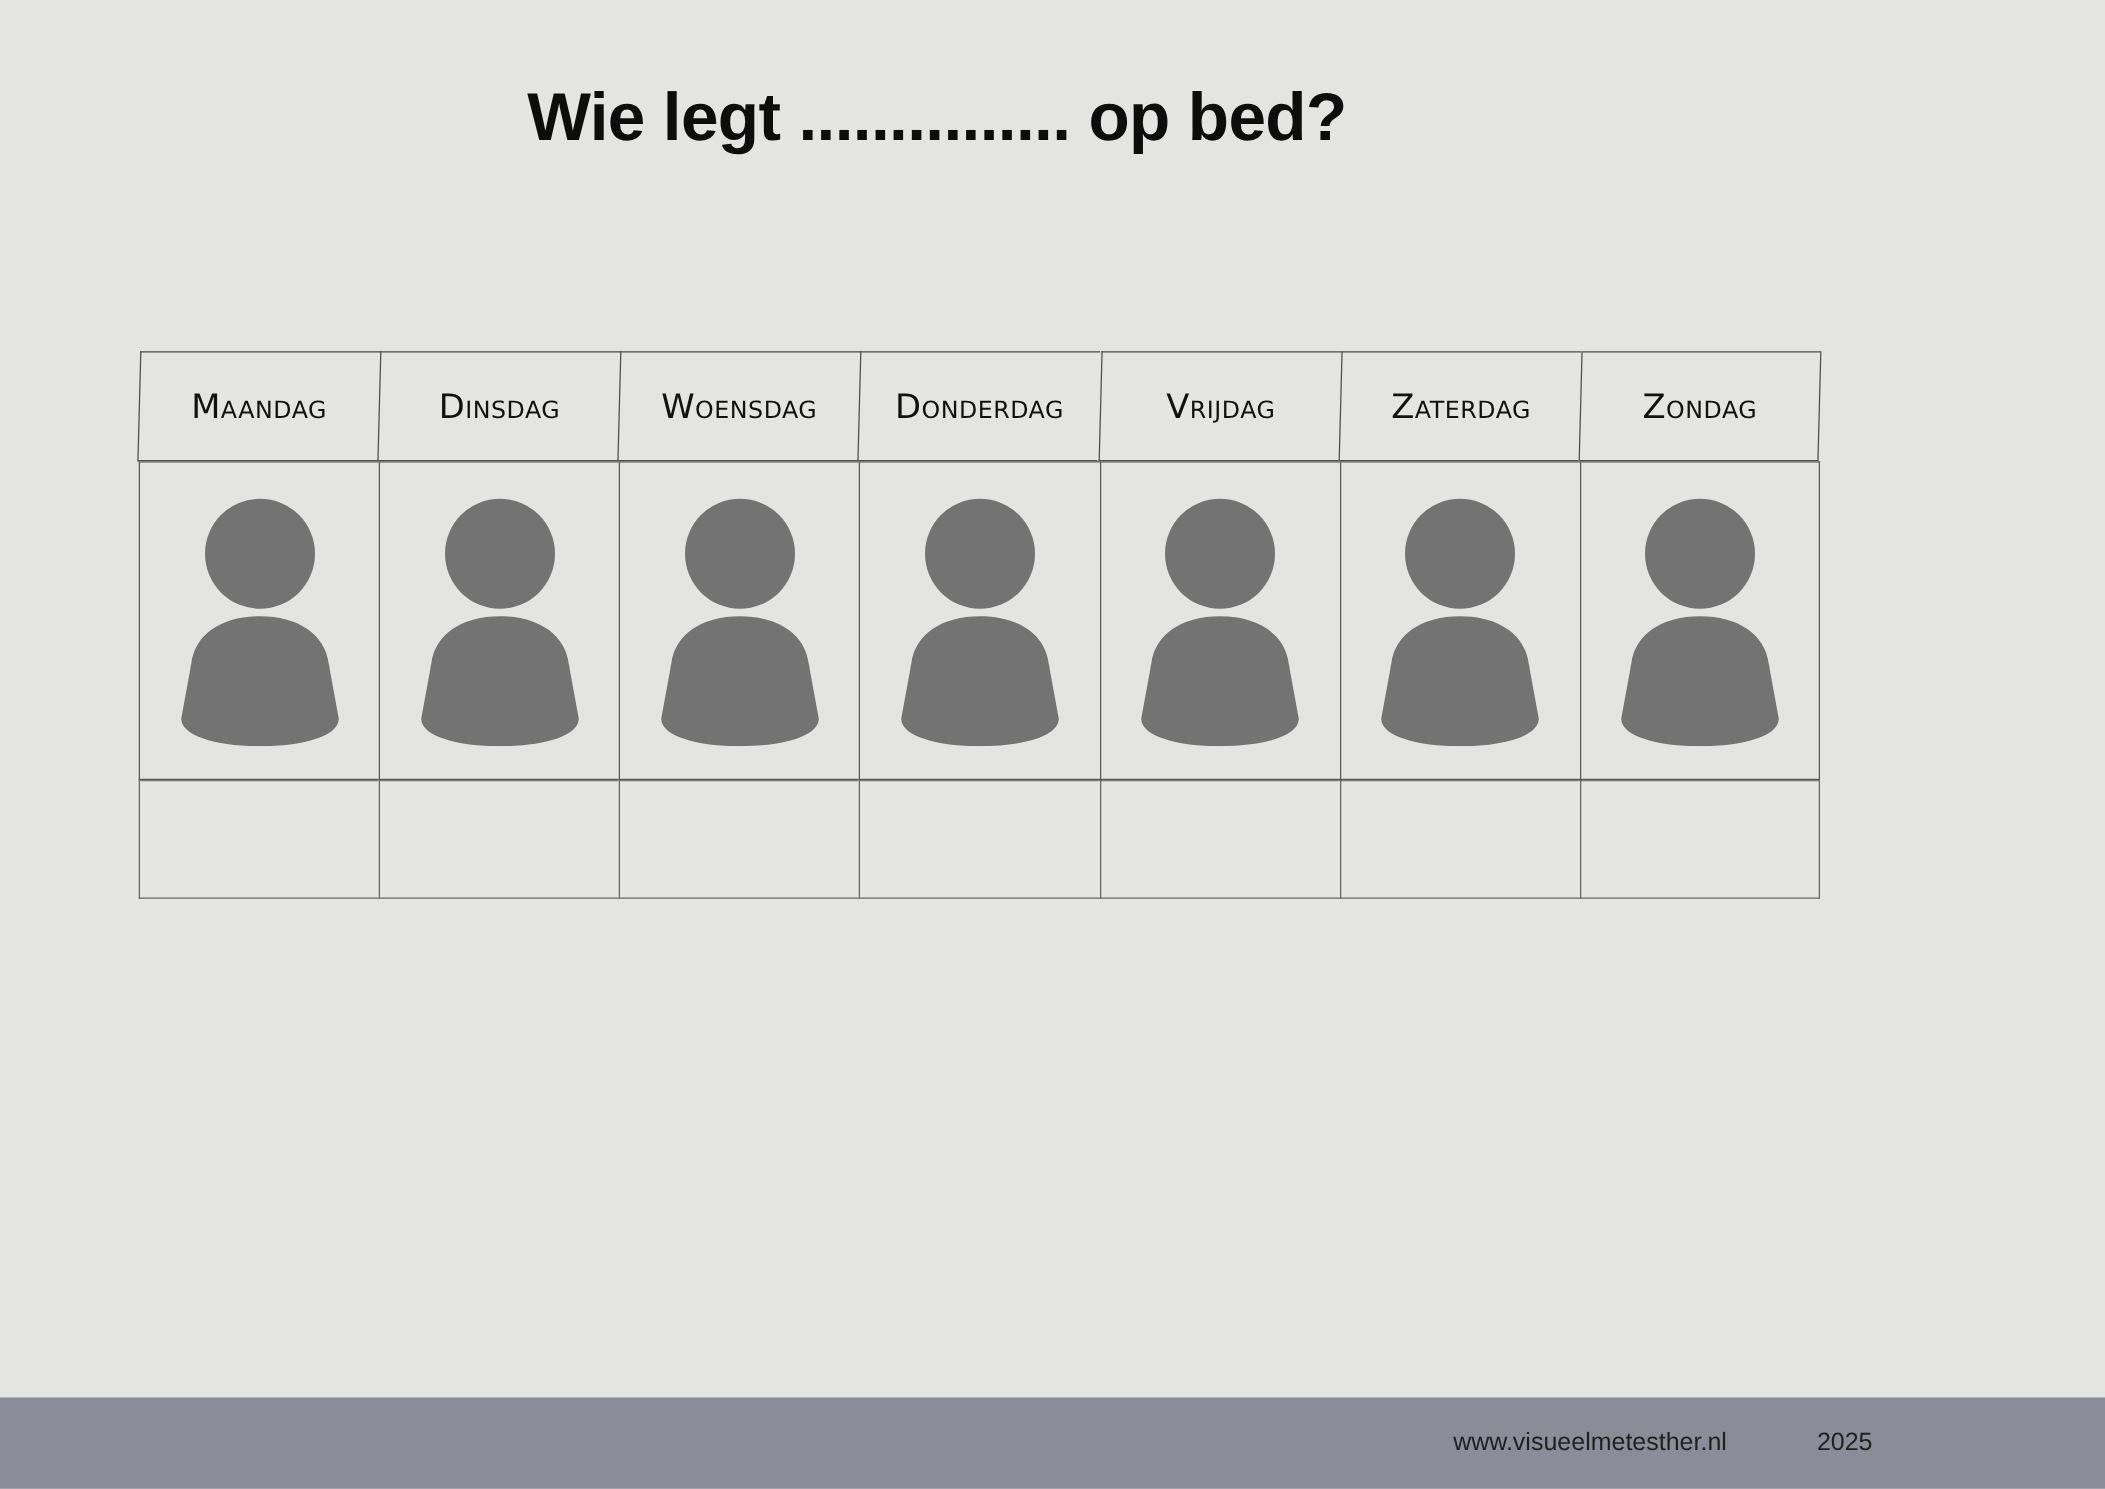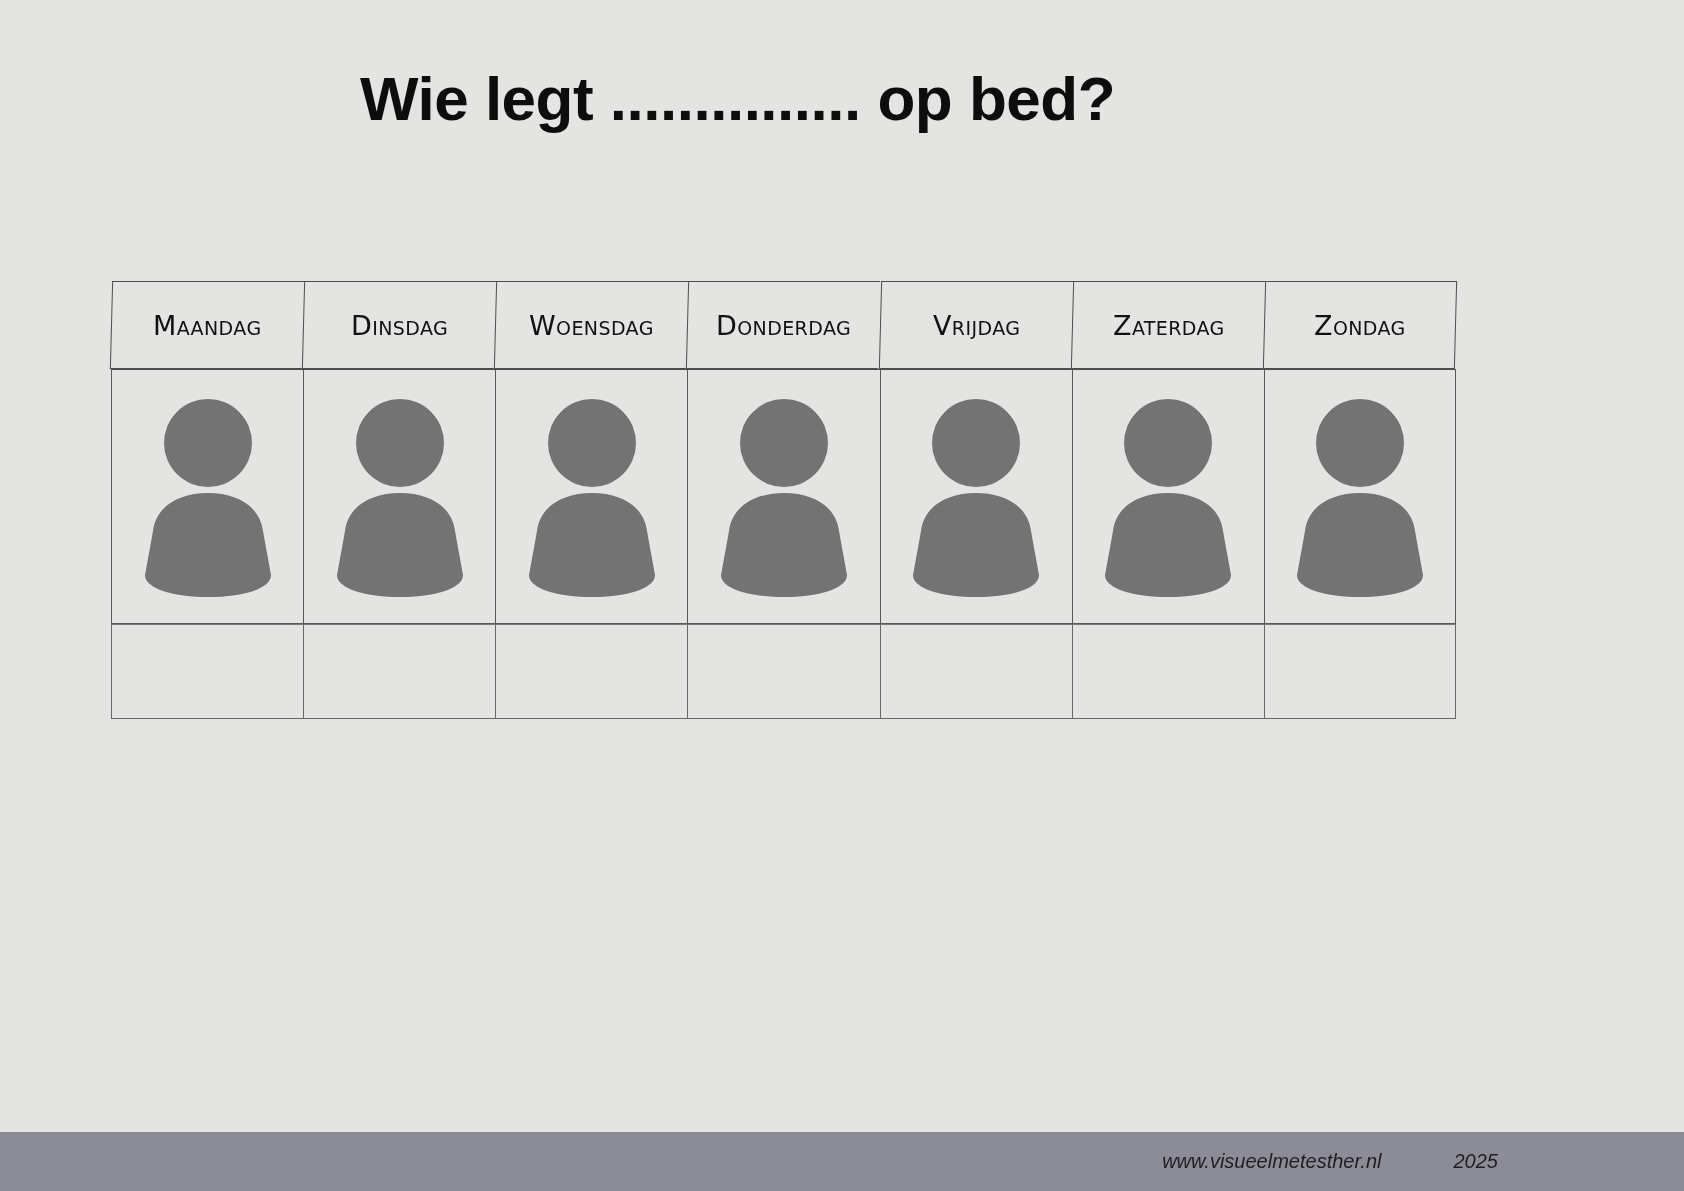--- a/index.html
+++ b/index.html
@@ -19,25 +19,26 @@
 
   
   #slide-title {
     position: absolute;
     left: 0;
     top: 66px;
     width: 1475px;
     text-align: center;
     font-family: "Liberation Sans", sans-serif;
     font-weight: bold;
-    font-size: 62px;
+    font-size: 54px;
     line-height: 1.05;
     letter-spacing: -0.5px;
     color: #0d0d0d;
     white-space: nowrap;
+    padding-left: 12px;
   }
 
   
   #week-table {
     position: absolute;
     left: 111px;
     top: 281px;
     width: 1345px;
     border-collapse: separate;
     border-spacing: 0;
@@ -103,26 +104,25 @@
     width: 132px;
     height: 200px;
   }
 
   
   #footer-bar {
     position: absolute;
     left: 0;
     bottom: 0;
     width: 1684px;
-    height: 59px;
+    height: 73px;
     background: #8c8b98;
     display: flex;
     align-items: center;
     justify-content: flex-end;
-    font-style: italic;
   }
   #footer-site {
     font-size: 20px;
     color: #1f1f1f;
     font-family: "Liberation Sans", sans-serif;
     margin-right: 0;
   }
   #footer-year {
     font-size: 20px;
     color: #1f1f1f;

